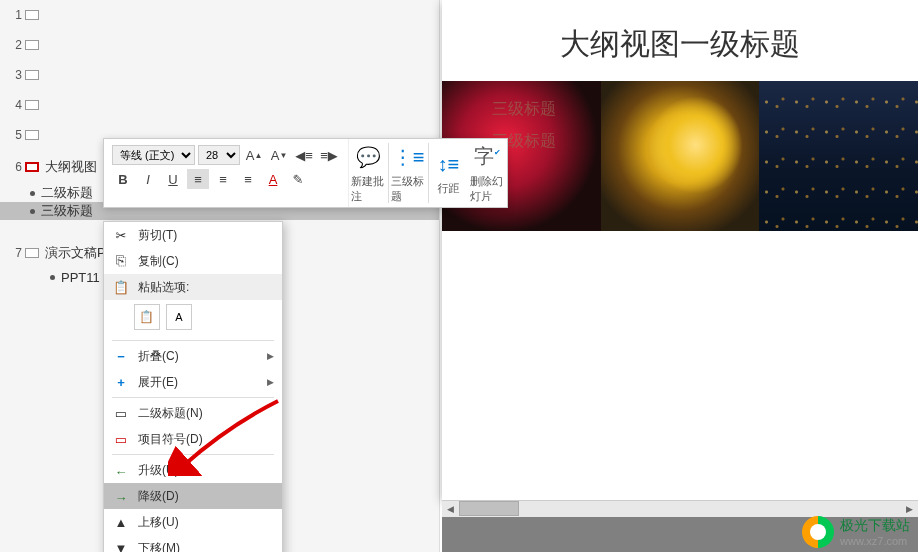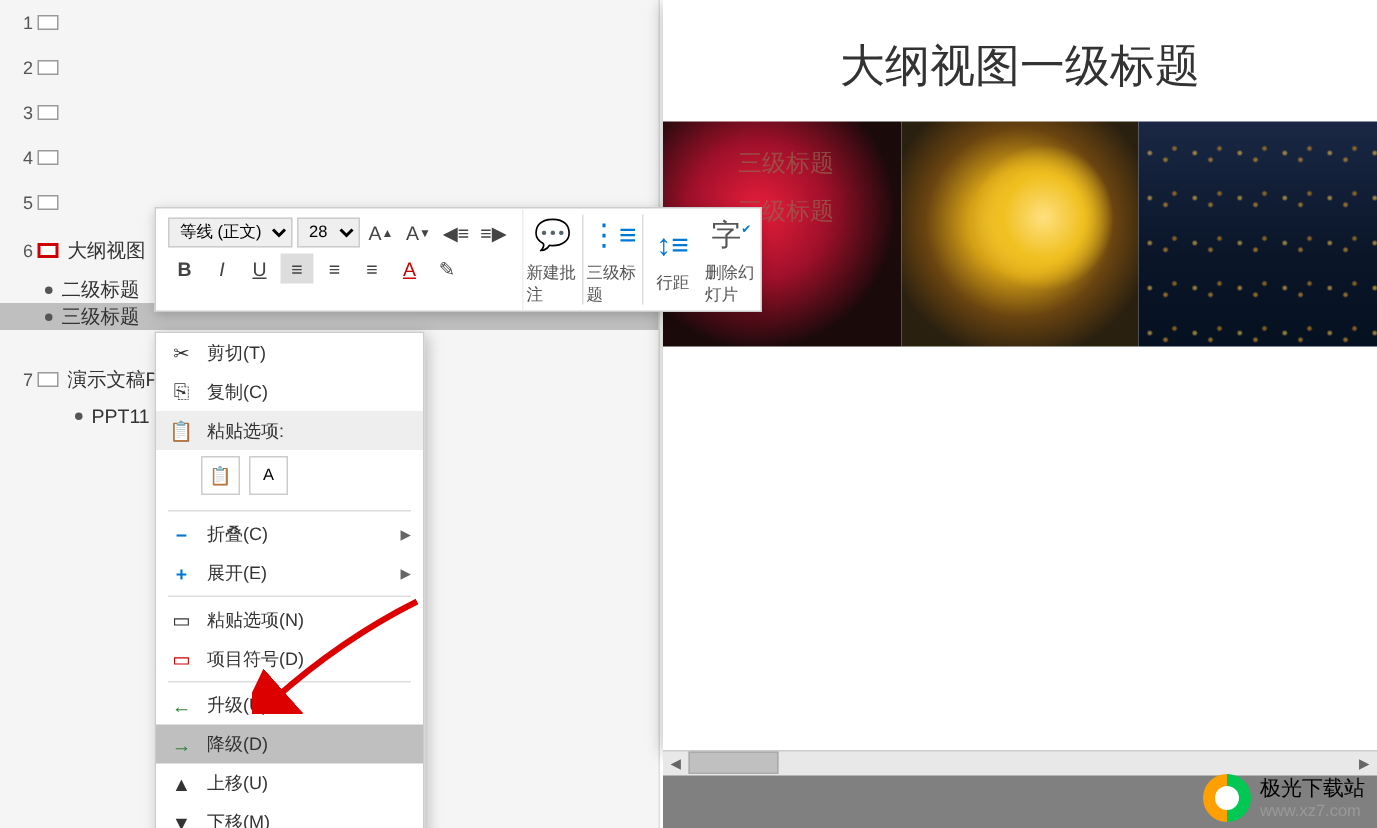--- a/index.html
+++ b/index.html
@@ -51,21 +51,21 @@
 
 .scrollbar-h { position: absolute; left: 0; bottom: 35px; width: 476px; height: 17px; background: #e8e8e8; border-top: 1px solid #ccc; display: flex; align-items: center; }
 .sb-track { flex: 1; height: 17px; position: relative; }
 .sb-thumb { position: absolute; left: 0; width: 60px; height: 15px; background: #c0c0c0; border: 1px solid #aaa; }
 .sb-btn { width: 17px; height: 17px; display: flex; align-items: center; justify-content: center; font-size: 9px; color: #666; cursor: pointer; }
 
 .watermark { position: absolute; right: 8px; bottom: 4px; display: flex; align-items: center; gap: 6px; z-index: 30; }
 .wm-logo { width: 32px; height: 32px; border-radius: 50%; background: conic-gradient(#00c853 0deg 180deg, #ffa000 180deg 360deg); position: relative; }
 .wm-logo::after { content: ''; position: absolute; inset: 8px; border-radius: 50%; background: #fff; }
 .wm-text { display: flex; flex-direction: column; }
-.wm-name { font-size: 14px; color: #000000; font-weight: 500; }
+.wm-name { font-size: 14px; color: #15803d; font-weight: 500; }
 .wm-url { font-size: 11px; color: #999; }
 </style>
 </head>
 <body>
 
 <div class="outline-panel">
   <div class="outline-item">
       <span class="outline-num">1</span>
       <span class="outline-box"></span>
     </div>
@@ -182,21 +182,21 @@
       <span class="cm-arrow">▶</span>
     </div>
   <div class="cm-item">
       <span class="cm-icon" style="color:#0078d4;font-weight:bold">+</span>
       <span>展开(E)</span>
       <span class="cm-arrow">▶</span>
     </div>
   <div class="cm-sep"></div>
   <div class="cm-item">
       <span class="cm-icon">▭</span>
-      <span>粘贴选项(N)</span>
+      <span>二级标题(N)</span>
     </div>
   <div class="cm-item">
       <span class="cm-icon" style="color:#c00">▭</span>
       <span>项目符号(D)</span>
     </div>
   <div class="cm-sep"></div>
   <div class="cm-item">
       <span class="cm-icon" style="color:#2e7d32">←</span>
       <span>升级(U)</span>
     </div>

